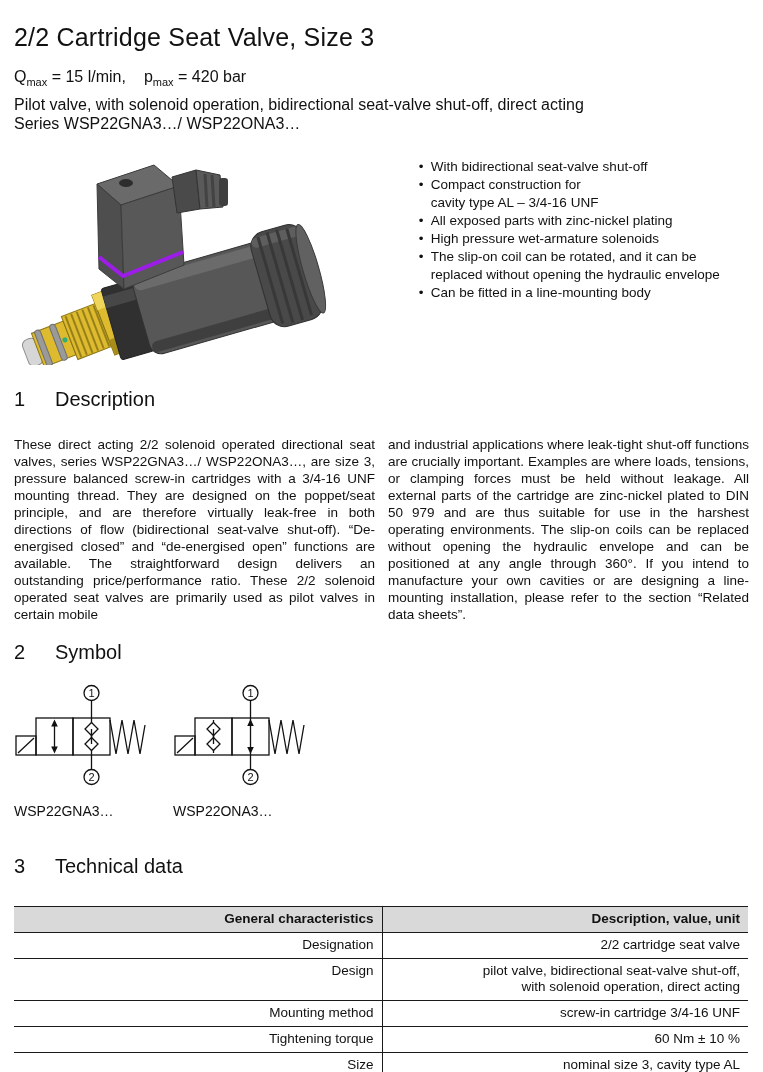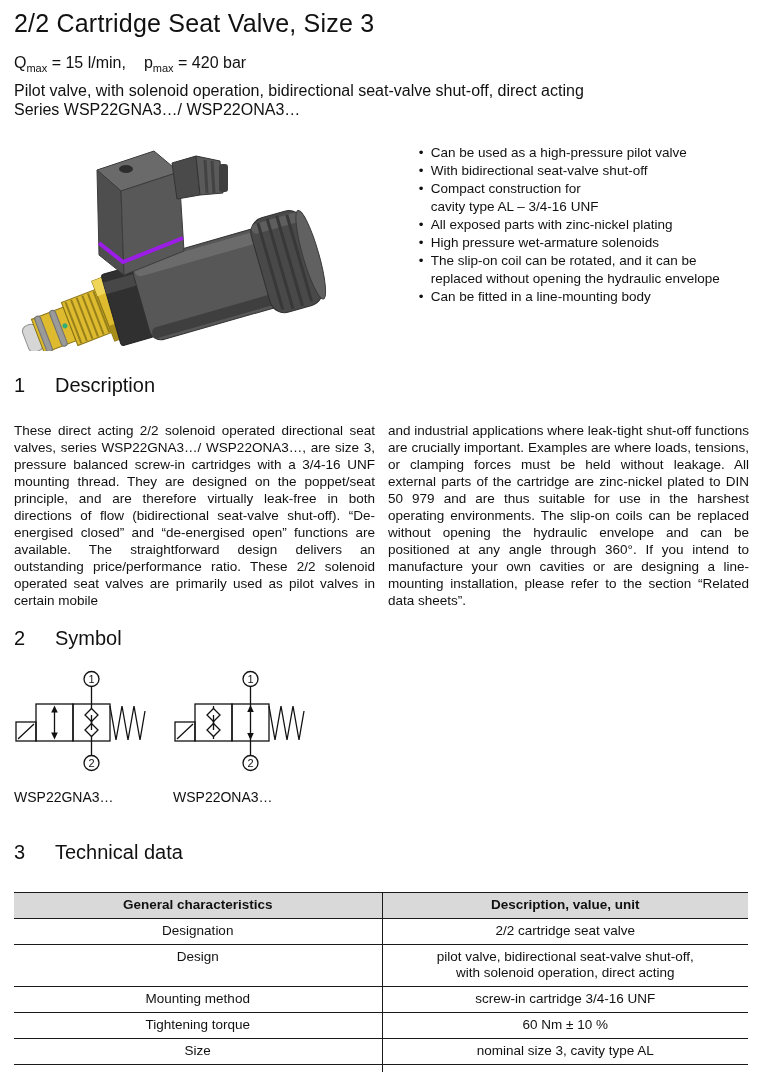--- a/index.html
+++ b/index.html
@@ -1,21 +1,21 @@
 <!DOCTYPE html>
 <html style="--accent-purple: #9c1de8; --cartridge-yellow: #ddba2e; --cartridge-yellow-dark: #a88d1b; --cartridge-yellow-light: #efd65a; --body-gray: #575757; --body-gray-dark: #3d3d3d; --body-gray-light: #6e6e6e; --oring-gray: #9a9a9a; --tip-gray: #d6d6d6; --green-dot: #2fae7a; --table-header-bg: #d9d9d9; --rule-color: #1a1a1a;"><head>
 <meta charset="utf-8">
 <style>
   * { box-sizing: border-box; }
   html,body { margin:0; padding:0; }
   body {
     width:763px; height:1072px; background:#ffffff; color:#111;
     font-family:"Liberation Sans", sans-serif; overflow:hidden; position:relative;
   }
-  .page { padding:8px 14px 0 14px; width:763px; height:1072px; }
+  .page { padding:22px 14px 0 14px; width:763px; height:1072px; }
 
   
   .title { font-size:25px; line-height:30px; font-weight:400; margin:0 0 12px 0; letter-spacing:.2px; }
   .specs { font-size:16px; line-height:26px; }
   .specs sub { font-size:11px; }
   .spec-p { margin-left:18px; }
   .subtitle { font-size:16px; line-height:19px; }
 
   
   .top-row { display:flex; margin-top:24px; height:208px; }
@@ -43,21 +43,21 @@
   .symbol-block { width:150px; }
   .symbol-block svg { display:block; }
   .symbol-label { font-size:14px; margin-top:16px; }
 
   
   table.tech {
     margin-top:28px; width:734px; border-collapse:collapse;
     border-top:1px solid var(--rule-color); border-bottom:2px solid var(--rule-color);
   }
   table.tech th, table.tech td {
-    font-size:13.5px; line-height:16px; text-align:center; vertical-align:top;
+    font-size:13.5px; line-height:16px; text-align:right; vertical-align:top;
     padding:4px 8px 5px 8px; white-space:pre-line; font-weight:400;
   }
   table.tech thead th { background:var(--table-header-bg); font-weight:700; }
   table.tech th:first-child, table.tech td:first-child { width:368px; }
   table.tech th + th, table.tech td + td { border-left:1px solid var(--rule-color);margin-top:44px; }
   table.tech tr + tr th, table.tech tr + tr td,
   table.tech tbody tr:first-child td { border-top:1px solid var(--rule-color); }
 
   svg text { font-family:"Liberation Sans", sans-serif; }
 </style>
@@ -130,21 +130,20 @@
           <polygon points="182,13 206,18 209,50 186,52" fill="#5a5a5a" stroke="#333" stroke-width="1"></polygon>
           <g stroke="#434343" stroke-width="3">
             <line x1="191" y1="17" x2="193" y2="50"></line>
               <line x1="198" y1="18" x2="200" y2="50"></line>
           </g>
           <rect x="205" y="21" width="9" height="28" rx="3" fill="#3f3f3f"></rect>
         </g>
       </svg>
     </div>
     <ul class="features">
-      <li>Can be used as a high-pressure pilot valve</li>
       <li>With bidirectional seat-valve shut-off</li>
       <li>Compact construction for
 cavity type AL – 3/4-16 UNF</li>
       <li>All exposed parts with zinc-nickel plating</li>
       <li>High pressure wet-armature solenoids</li>
       <li>The slip-on coil can be rotated, and it can be
 replaced without opening the hydraulic envelope</li>
       <li>Can be fitted in a line-mounting body</li>
     </ul>
   </div>

